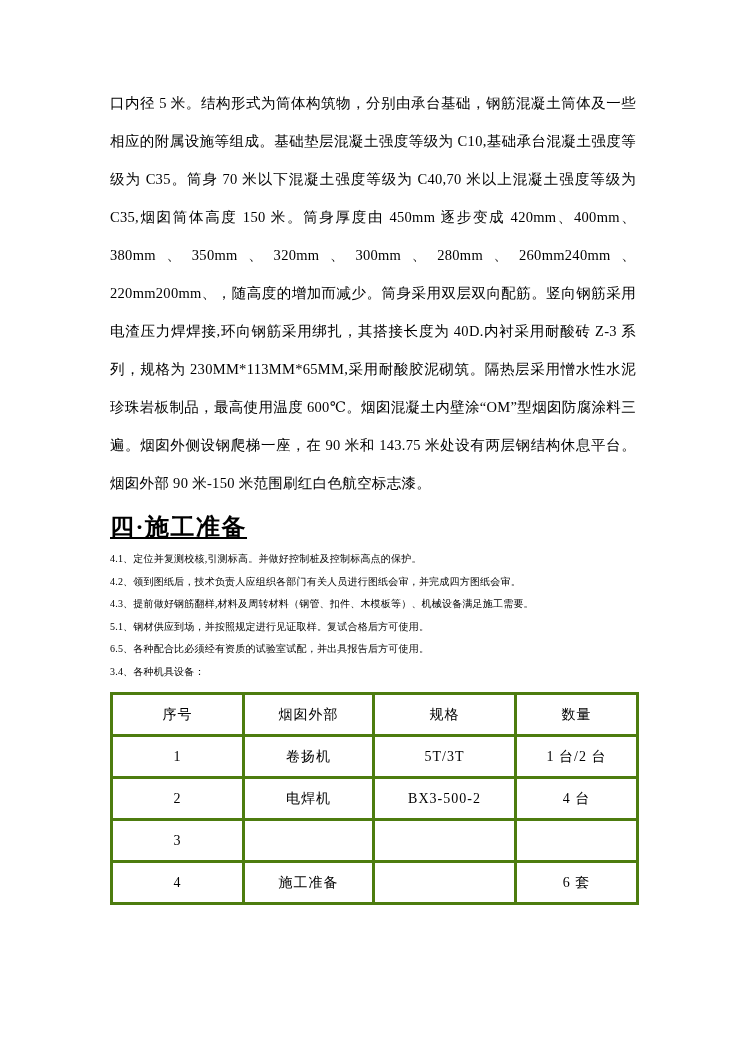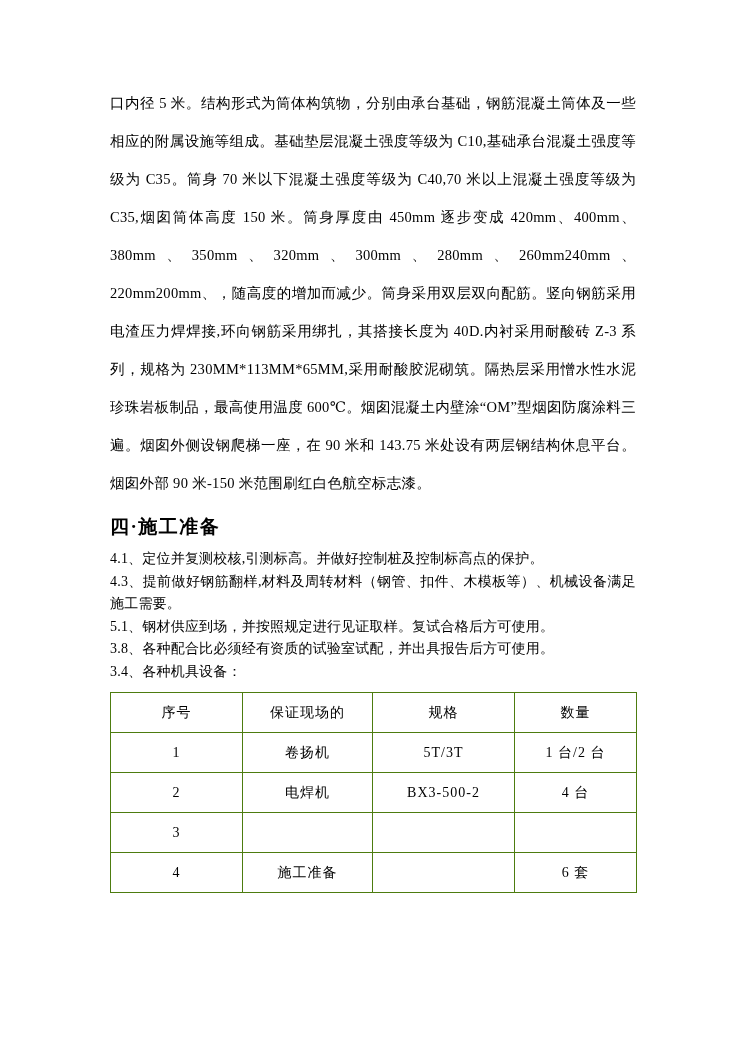--- a/index.html
+++ b/index.html
@@ -21,41 +21,42 @@
   }
   .para {
     margin: 0;
     font-size: 14.5px;
     line-height: 38px;
     text-align: justify;
     letter-spacing: 0.3px;
   }
   .heading {
     margin: 13px 0 9px 0;
-    font-size: 19px;
+    font-size: 24px;
     font-weight: bold;
     letter-spacing: 1.5px;
     line-height: 24px;
+    text-decoration: underline;
   }
   .items { margin: 0; }
   .item {
     margin: 0;
-    font-size: 14px;
+    font-size: 10px;
     line-height: 22.5px;
     text-align: justify;
     letter-spacing: 0.2px;
   }
   table.equip {
     border-collapse: collapse;
     width: 526px;
     margin-top: 9px;
     table-layout: fixed;
   }
   table.equip th, table.equip td {
-    border: 1px solid #4d7c0f;
+    border: 3px solid #4d7c0f;
     font-weight: normal;
     font-size: 14px;
     text-align: center;
     vertical-align: middle;
     height: 39px;
     padding: 0;
     letter-spacing: 1px;
     overflow: hidden;
     white-space: nowrap;
   }
@@ -68,37 +69,38 @@
 <body>
 
 <div class="page">
 
   <p class="para">口内径 5 米。结构形式为筒体构筑物，分别由承台基础，钢筋混凝土筒体及一些相应的附属设施等组成。基础垫层混凝土强度等级为 C10,基础承台混凝土强度等级为 C35。筒身 70 米以下混凝土强度等级为 C40,70 米以上混凝土强度等级为 C35,烟囱筒体高度 150 米。筒身厚度由 450mm 逐步变成 420mm、400mm、380mm、350mm、320mm、300mm、280mm、260mm240mm、220mm200mm、，随高度的增加而减少。筒身采用双层双向配筋。竖向钢筋采用电渣压力焊焊接,环向钢筋采用绑扎，其搭接长度为 40D.内衬采用耐酸砖 Z-3 系列，规格为 230MM*113MM*65MM,采用耐酸胶泥砌筑。隔热层采用憎水性水泥珍珠岩板制品，最高使用温度 600℃。烟囱混凝土内壁涂“OM”型烟囱防腐涂料三遍。烟囱外侧设钢爬梯一座，在 90 米和 143.75 米处设有两层钢结构休息平台。烟囱外部 90 米-150 米范围刷红白色航空标志漆。</p>
 
   <h2 class="heading">四·施工准备</h2>
 
   <div class="items">
     <p class="item">4.1、定位并复测校核,引测标高。并做好控制桩及控制标高点的保护。</p>
+    <p class="item">4.2、领到图纸后，技术负责人应组织各部门有关人员进行图纸会审，并完成四方图纸会审。</p>
     <p class="item">4.3、提前做好钢筋翻样,材料及周转材料（钢管、扣件、木模板等）、机械设备满足施工需要。</p>
     <p class="item">5.1、钢材供应到场，并按照规定进行见证取样。复试合格后方可使用。</p>
-    <p class="item">3.8、各种配合比必须经有资质的试验室试配，并出具报告后方可使用。</p>
+    <p class="item">6.5、各种配合比必须经有资质的试验室试配，并出具报告后方可使用。</p>
     <p class="item">3.4、各种机具设备：</p>
   </div>
 
   <table class="equip">
     <colgroup>
       <col class="c1">
         <col class="c2">
         <col class="c3">
         <col class="c4">
     </colgroup>
     <tbody>
       <tr>
         <th>序号</th>
-        <th>保证现场的</th>
+        <th>烟囱外部</th>
         <th>规格</th>
         <th>数量</th>
       </tr>
       <tr>
         <td>1</td>
         <td>卷扬机</td>
         <td>5T/3T</td>
         <td>1 台/2 台</td>
       </tr>
       <tr>

